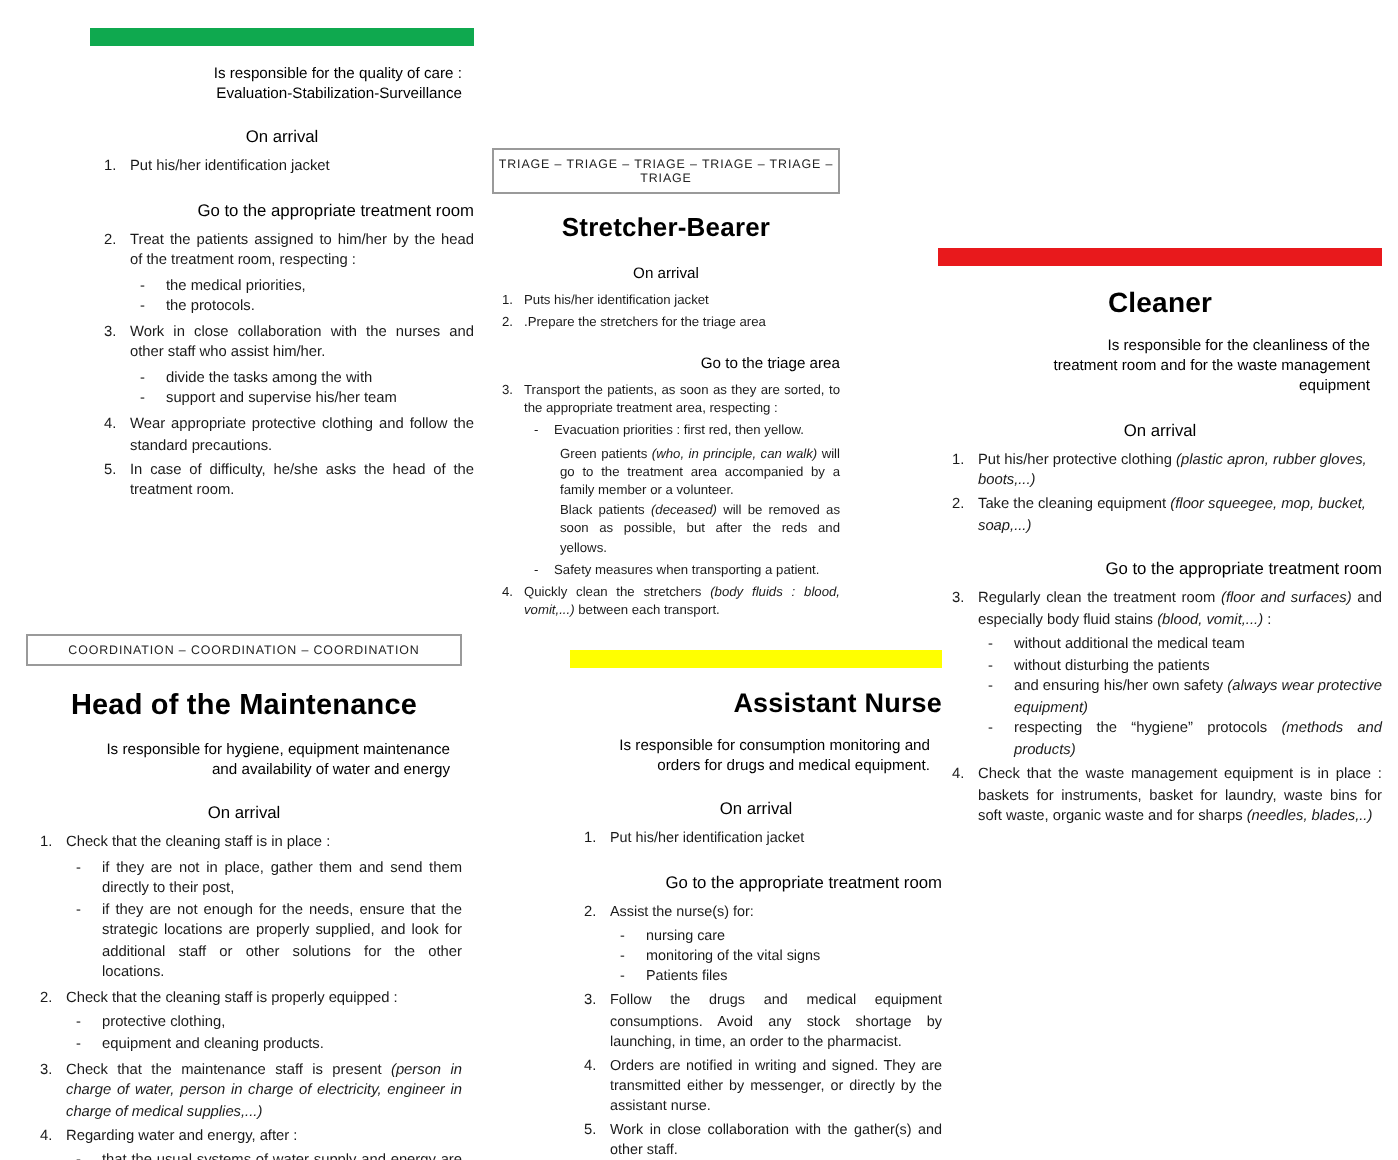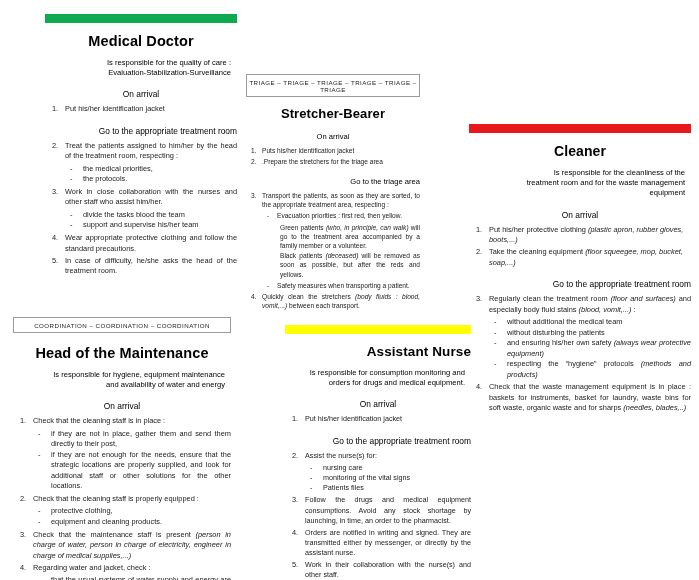--- a/index.html
+++ b/index.html
@@ -156,21 +156,20 @@
   #card-assistant .section-head.left { margin-left: 26px; }
 
   #card-maintenance .card-title { font-size: 14.5px; margin-top: 12px; text-align: center; }
 </style>
 </head>
 <body>
 
 <div class="card" id="card-medical-doctor">
   <div class="rule rule-green"></div>
 
-  <div class="card-title">Medical Doctor</div>
 
   <div class="card-subtitle">
     <span>Is responsible for the quality of care :</span><br>
     <span>Evaluation-Stabilization-Surveillance</span>
   </div>
 
   <div class="section-head">On arrival</div>
 
   <ol class="steps">
     <li class="nojustify">
@@ -187,21 +186,21 @@
       <span>Treat the patients assigned to him/her by the head of the treatment room, respecting :</span>
       <ul class="dashes">
         <li class="nojustify">the medical priorities,</li>
         <li class="nojustify">the protocols.</li>
       </ul>
     </li>
     <li>
       <span class="num">3.</span>
       <span>Work in close collaboration with the nurses and other staff who assist him/her.</span>
       <ul class="dashes">
-        <li class="nojustify">divide the tasks blood the team</li>
+        <li class="nojustify">divide the tasks among the with</li>
         <li class="nojustify">support and supervise his/her team</li>
       </ul>
     </li>
     <li>
       <span class="num">4.</span>
       <span>Wear appropriate protective clothing and follow the standard precautions.</span>
     </li>
     <li>
       <span class="num">5.</span>
       <span>In case of difficulty, he/she asks the head of the treatment room.</span>
@@ -315,21 +314,21 @@
       <ul class="dashes">
         <li class="nojustify">protective clothing,</li>
         <li class="nojustify">equipment and cleaning products.</li>
       </ul>
     </li>
     <li>
       <span class="num">3.</span><span>Check that the maintenance staff is present </span><em class="it">(person in charge of water, person in charge of electricity, engineer in charge of medical supplies,...)</em>
     </li>
     <li class="nojustify">
       <span class="num">4.</span>
-      <span>Regarding water and jacket, check :</span>
+      <span>Regarding water and energy, after :</span>
       <ul class="dashes">
         <li>that the usual systems of water supply and energy are working,</li>
 
       </ul>
     </li>
   </ol>
 </div>
 
 <div class="card" id="card-assistant">
   <div class="rule rule-yellow"></div>
@@ -365,17 +364,17 @@
     <li>
       <span class="num">3.</span>
       <span>Follow the drugs and medical equipment consumptions. Avoid any stock shortage by launching, in time, an order to the pharmacist.</span>
     </li>
     <li>
       <span class="num">4.</span>
       <span>Orders are notified in writing and signed. They are transmitted either by messenger, or directly by the assistant nurse.</span>
     </li>
     <li>
       <span class="num">5.</span>
-      <span>Work in their collaboration with the nurse(s) and other staff.</span>
+      <span>Work in close collaboration with the gather(s) and other staff.</span>
     </li>
 
   </ol>
 </div>
 
 </body></html>

